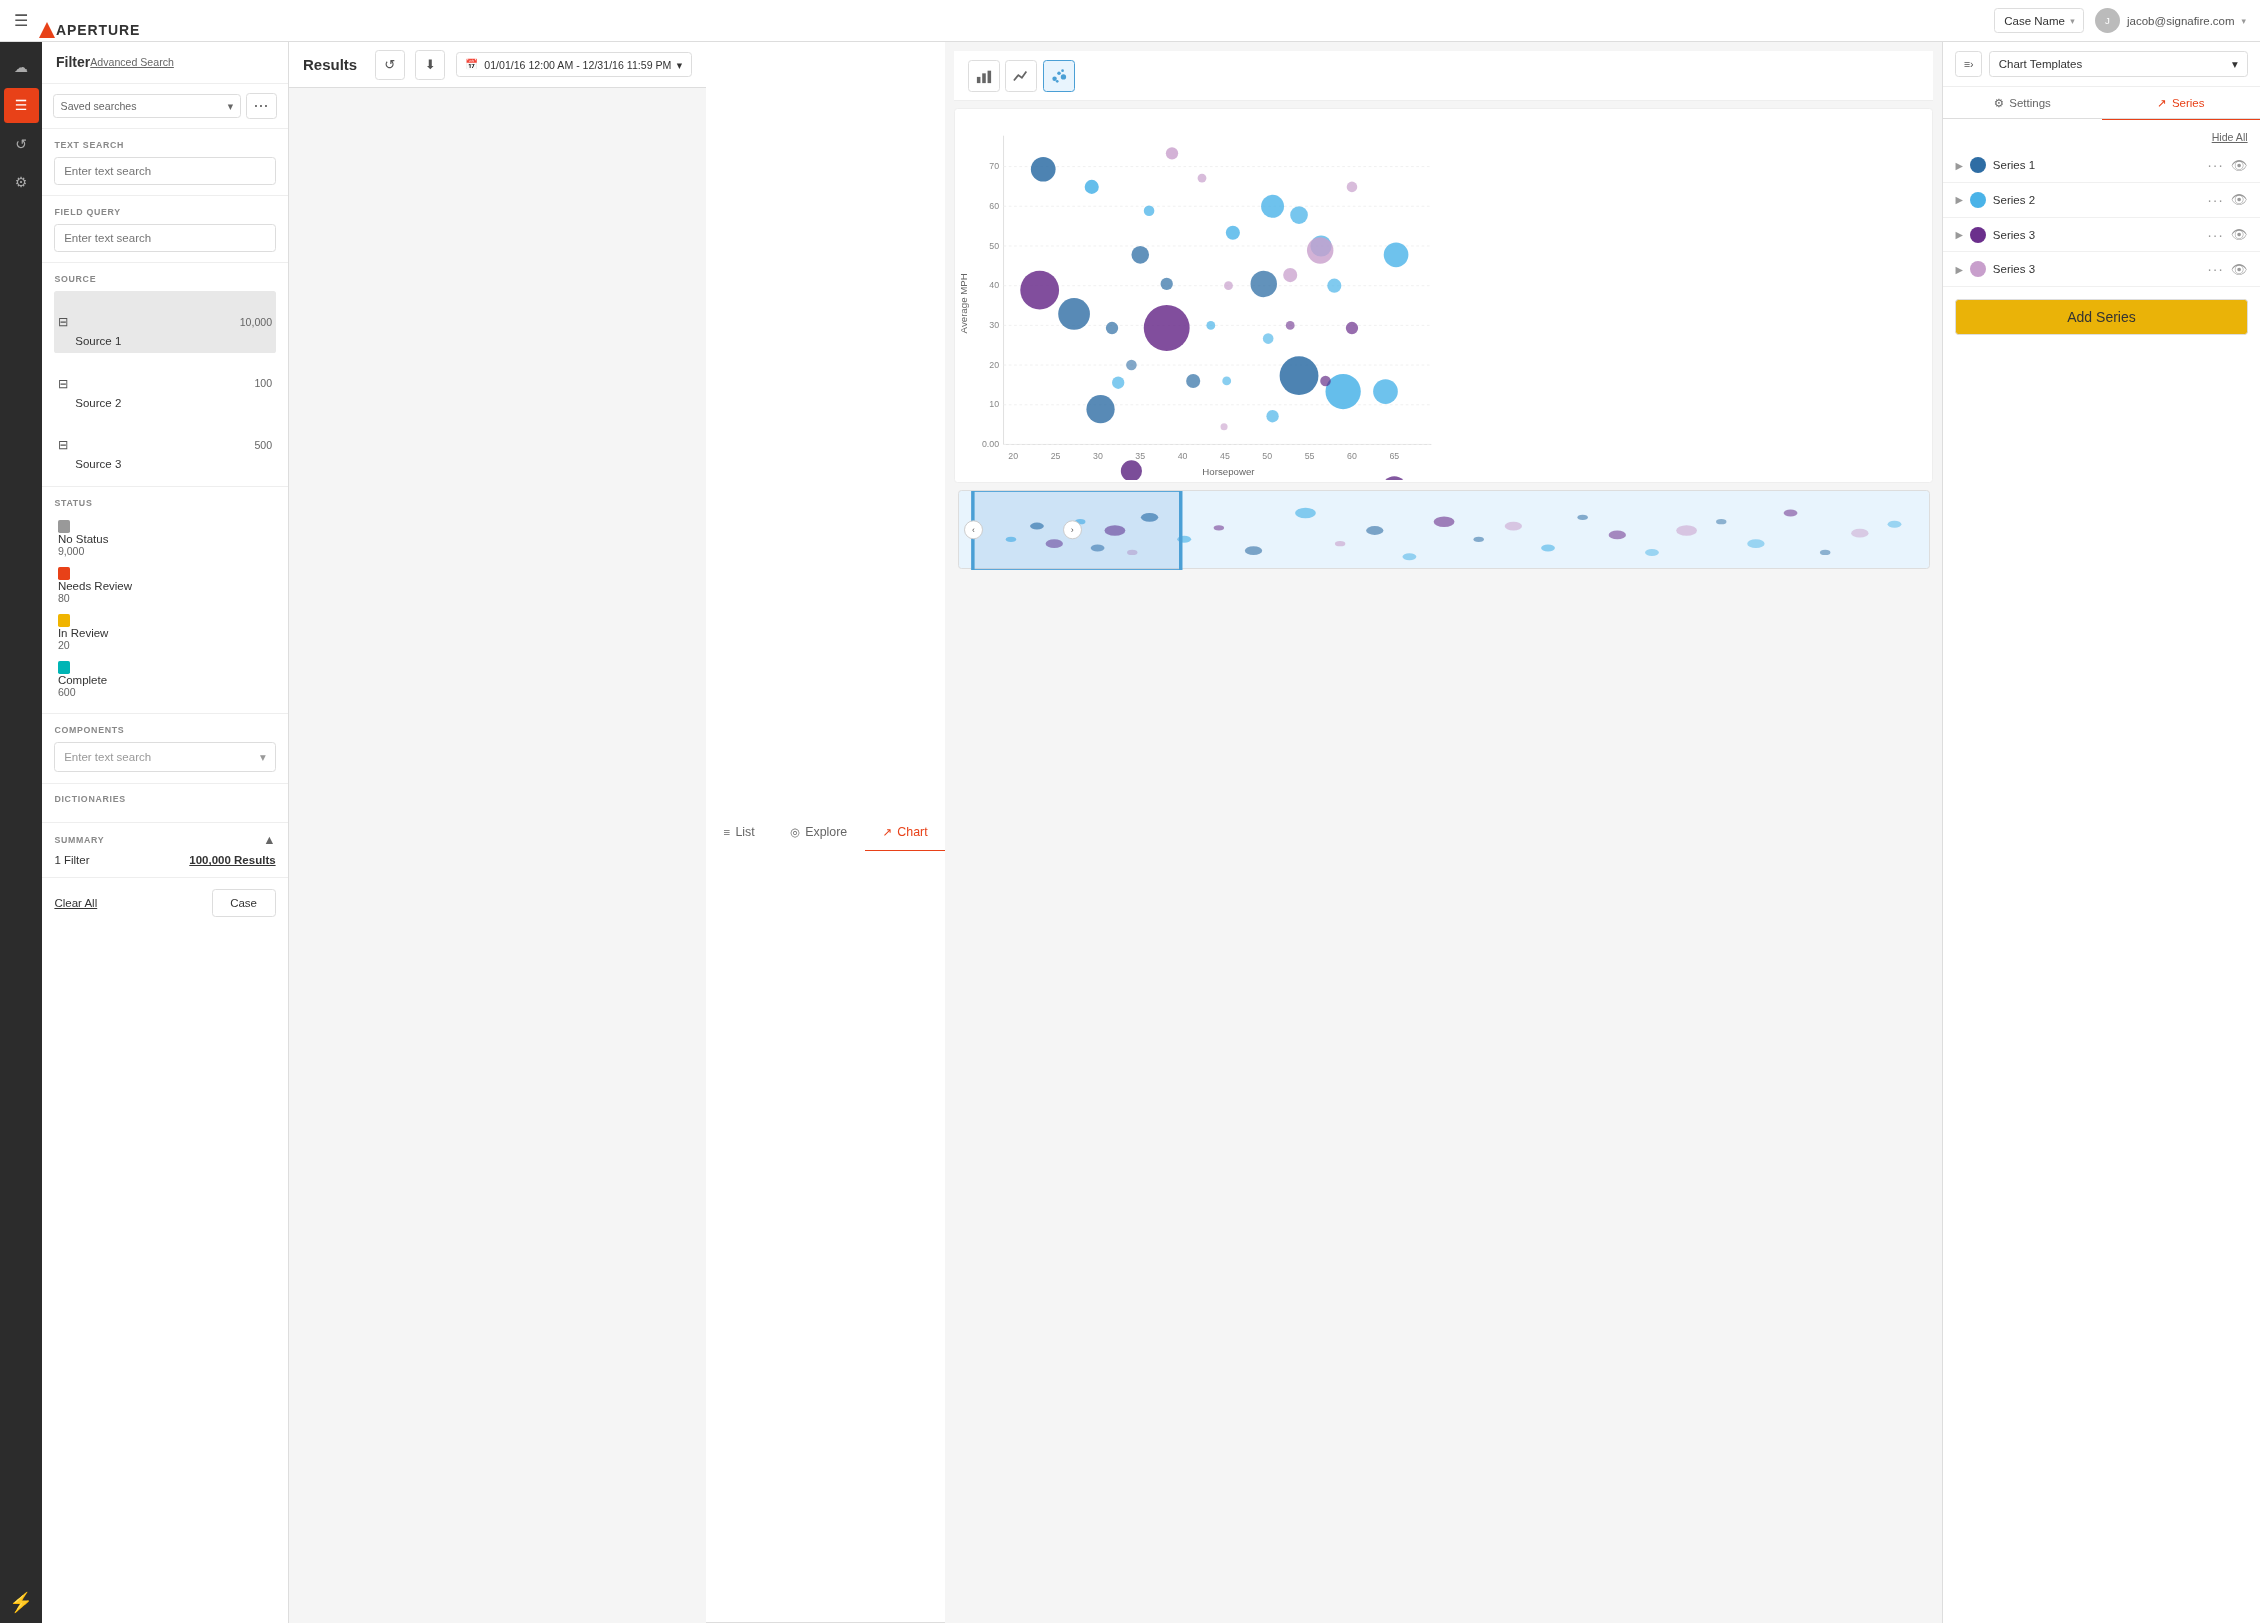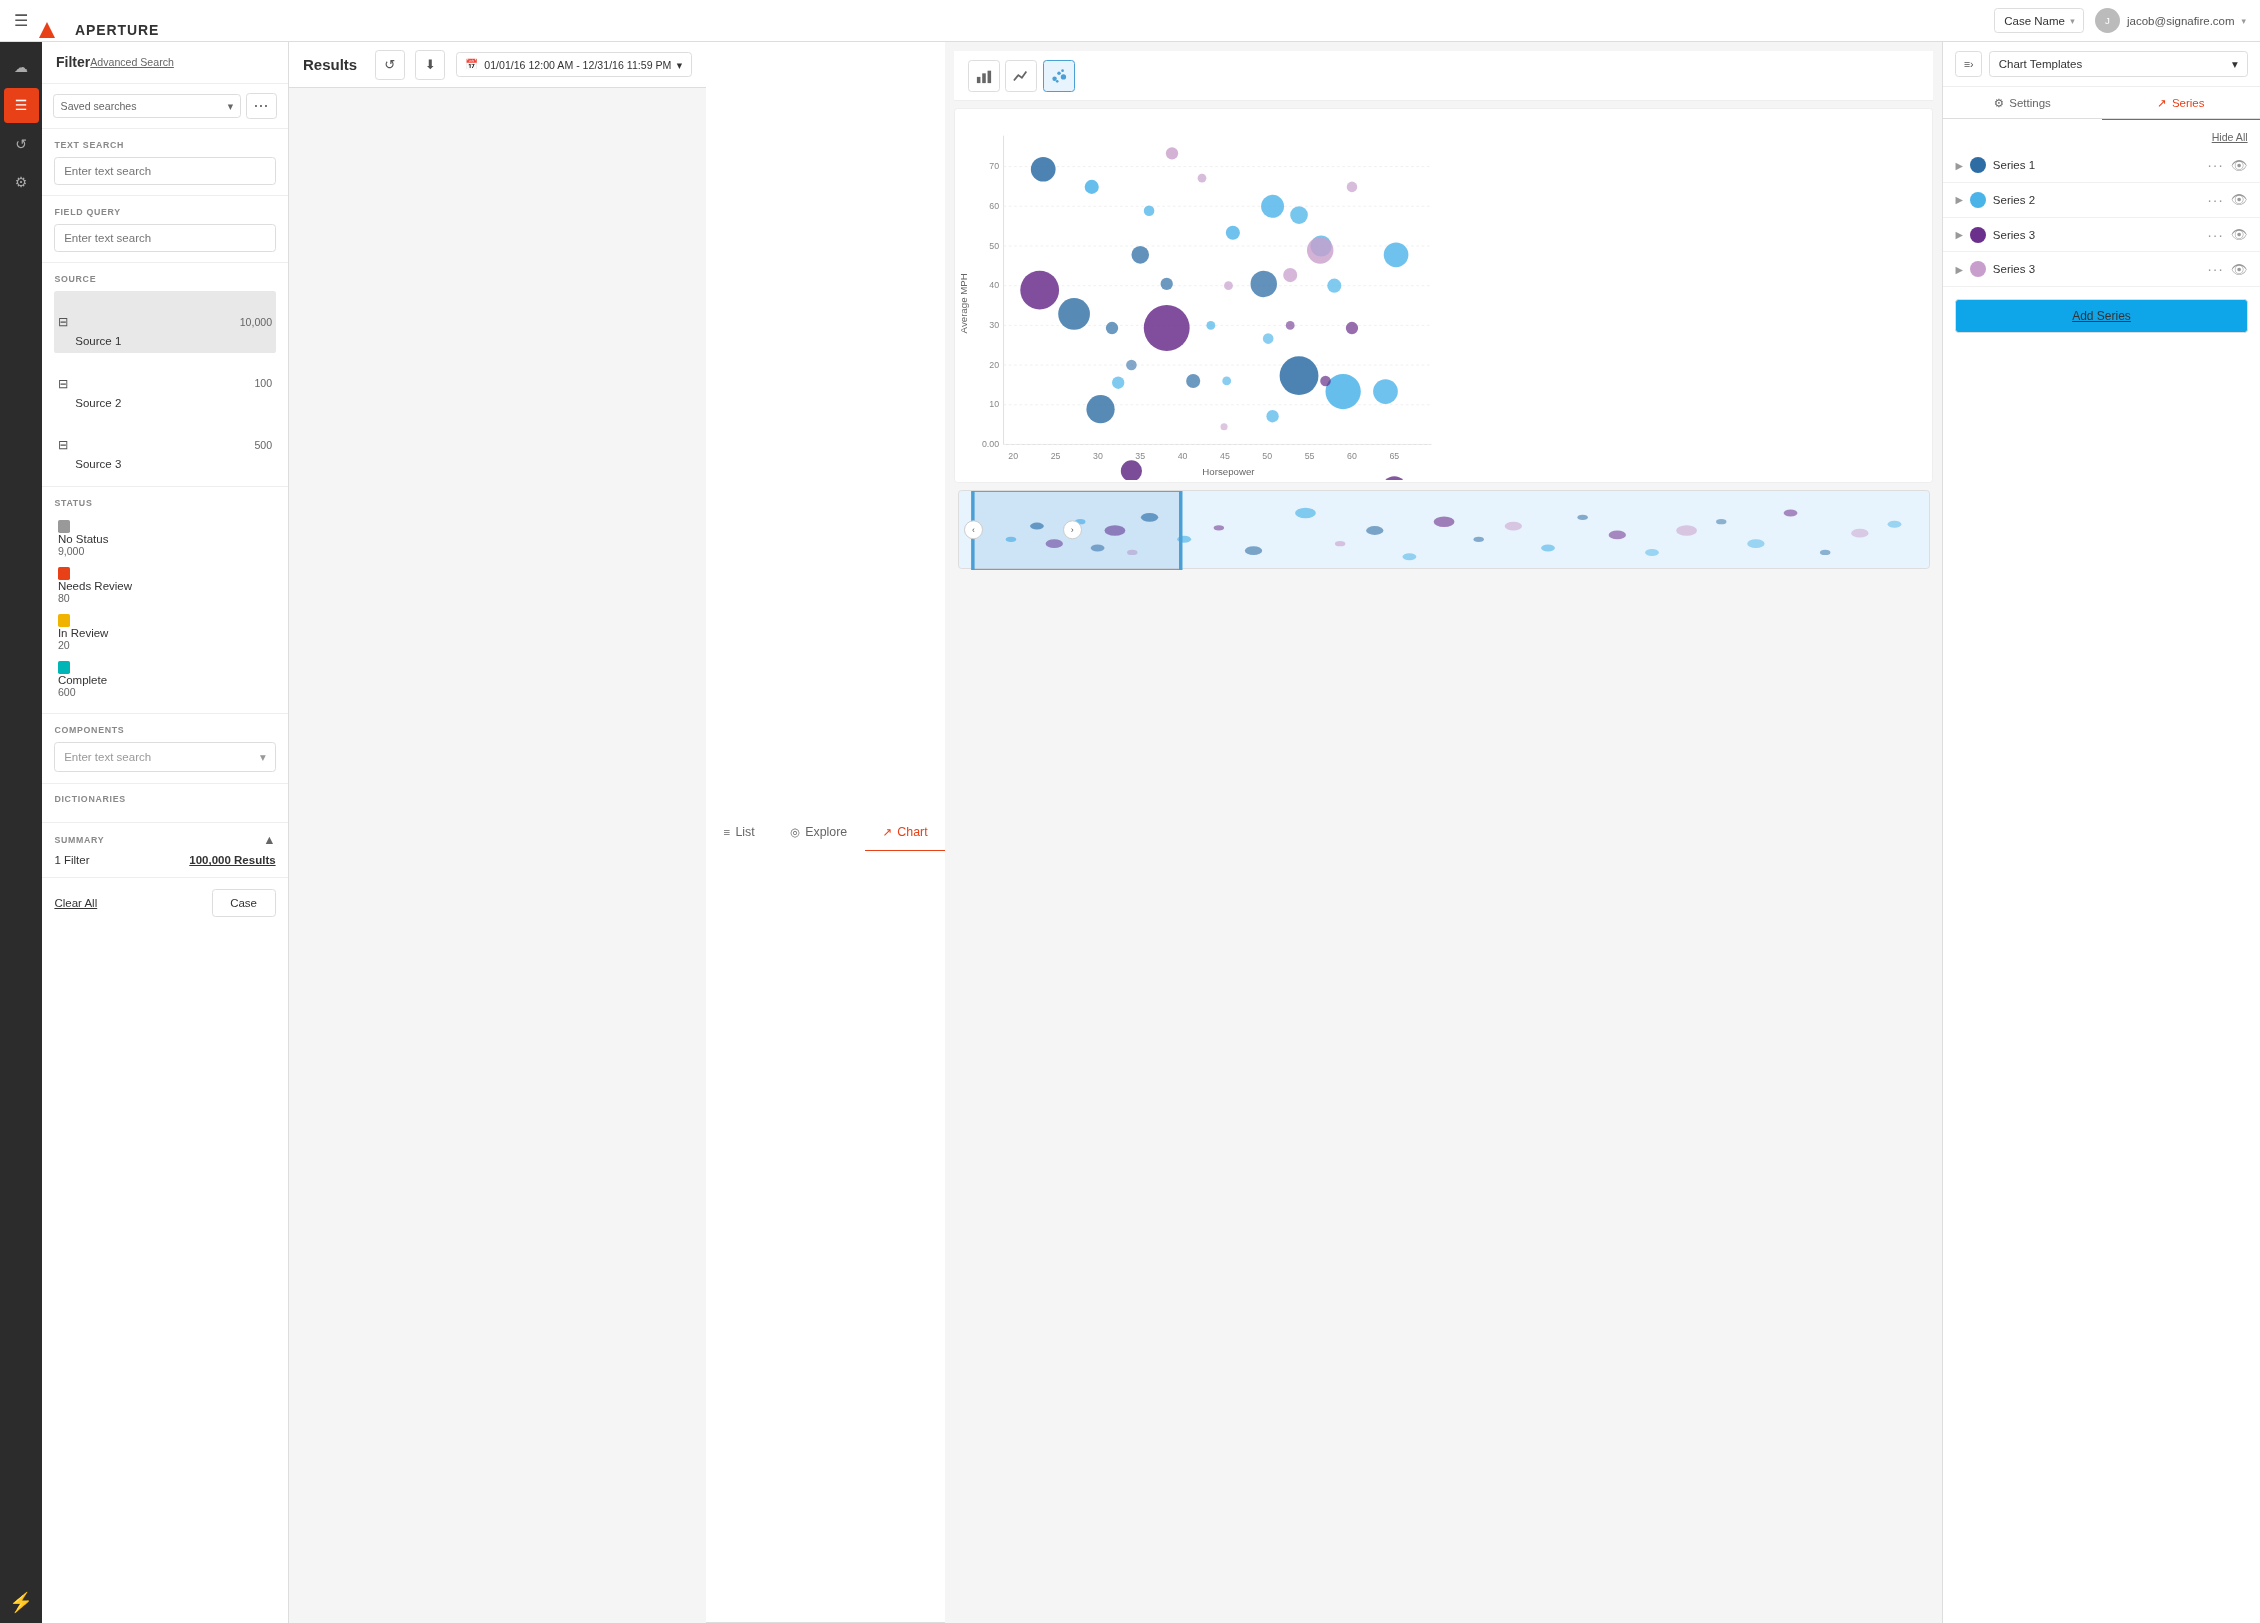--- a/index.html
+++ b/index.html
@@ -5,21 +5,21 @@
     * { box-sizing: border-box; margin: 0; padding: 0; }
     body { font-family: -apple-system, BlinkMacSystemFont, 'Segoe UI', sans-serif; font-size: 11.5px; background: #f0f0f0; display: flex; flex-direction: column; height: 100vh; overflow: hidden; }
 
     
     .top-nav {
       display: flex; align-items: center; background: #fff; border-bottom: 0.9px solid #ddd;
       height: 42px; padding: 0 14px; gap: 14px; z-index: 10;
     }
     .top-nav-left { display: flex; align-items: center; gap: 10.6px; flex: 1; }
     .hamburger { cursor: pointer; font-size: 16px; color: #555; }
-    .logo { display: flex; align-items: flex-start; gap: 20px; margin-top: 19px; }
+    .logo { display: flex; align-items: flex-start; gap: 1px; margin-top: 19px; }
     .logo-triangle { width: 0; height: 0; border-left: 8.8px solid transparent; border-right: 8.8px solid transparent; border-bottom: 16px solid #e84118; }
     .logo-text { font-size: 14px; font-weight: 600; letter-spacing: 0.9px; color: #333; }
     .top-nav-right { display: flex; align-items: flex-end; gap: 10.6px; }
     .case-name-select { display: flex; align-items: center; gap: 5.3px; padding: 5.3px 8.8px; border: 0.9px solid #ddd; border-radius: 3.5px; cursor: pointer; color: #333; }
     .user-info { display: flex; align-items: center; gap: 7px; cursor: pointer; color: #555; }
     .user-avatar { width: 25px; height: 25px; border-radius: 50%; background: #bbb; display: flex; align-items: center; justify-content: center; color: #fff; font-size: 9.7px; }
     .chevron-down { font-size: 8.8px; color: #999; }
 
     
     .main-layout { display: flex; flex: 1; overflow: hidden; }
@@ -139,21 +139,21 @@
     .series-item { display: flex; align-items: center; padding: 8.8px 12.4px; border-bottom: 0.9px solid #f0f0f0; gap: 7px; }
     .series-expand { color: #999; cursor: pointer; font-size: 9.7px; }
     .series-dot { width: 16px; height: 16px; border-radius: 50%; flex-shrink: 0; }
     .series-name { flex: 1; font-size: 11.5px; color: #333; }
     .series-actions { display: flex; gap: 7px; align-items: center; }
     .series-action-dots { color: #999; cursor: pointer; font-size: 14px; letter-spacing: 0.9px; }
     .series-eye { color: #999; cursor: pointer; font-size: 13.2px; }
 
     .add-series-btn {
       margin: 12.4px; border: 0.9px solid #ddd; border-radius: 3.5px; padding: 8.8px;
-      text-align: center; cursor: pointer; background: #0ea5e9; color: #333; font-size: 12px; text-decoration: underline;
+      text-align: center; cursor: pointer; background: #eab308; color: #333; font-size: 14px;
     }
   </style>
 </head>
 <body>
 
 <div class="top-nav">
   <div class="top-nav-left">
     <span class="hamburger">☰</span>
     <div class="logo">
       <div class="logo-triangle"></div>

